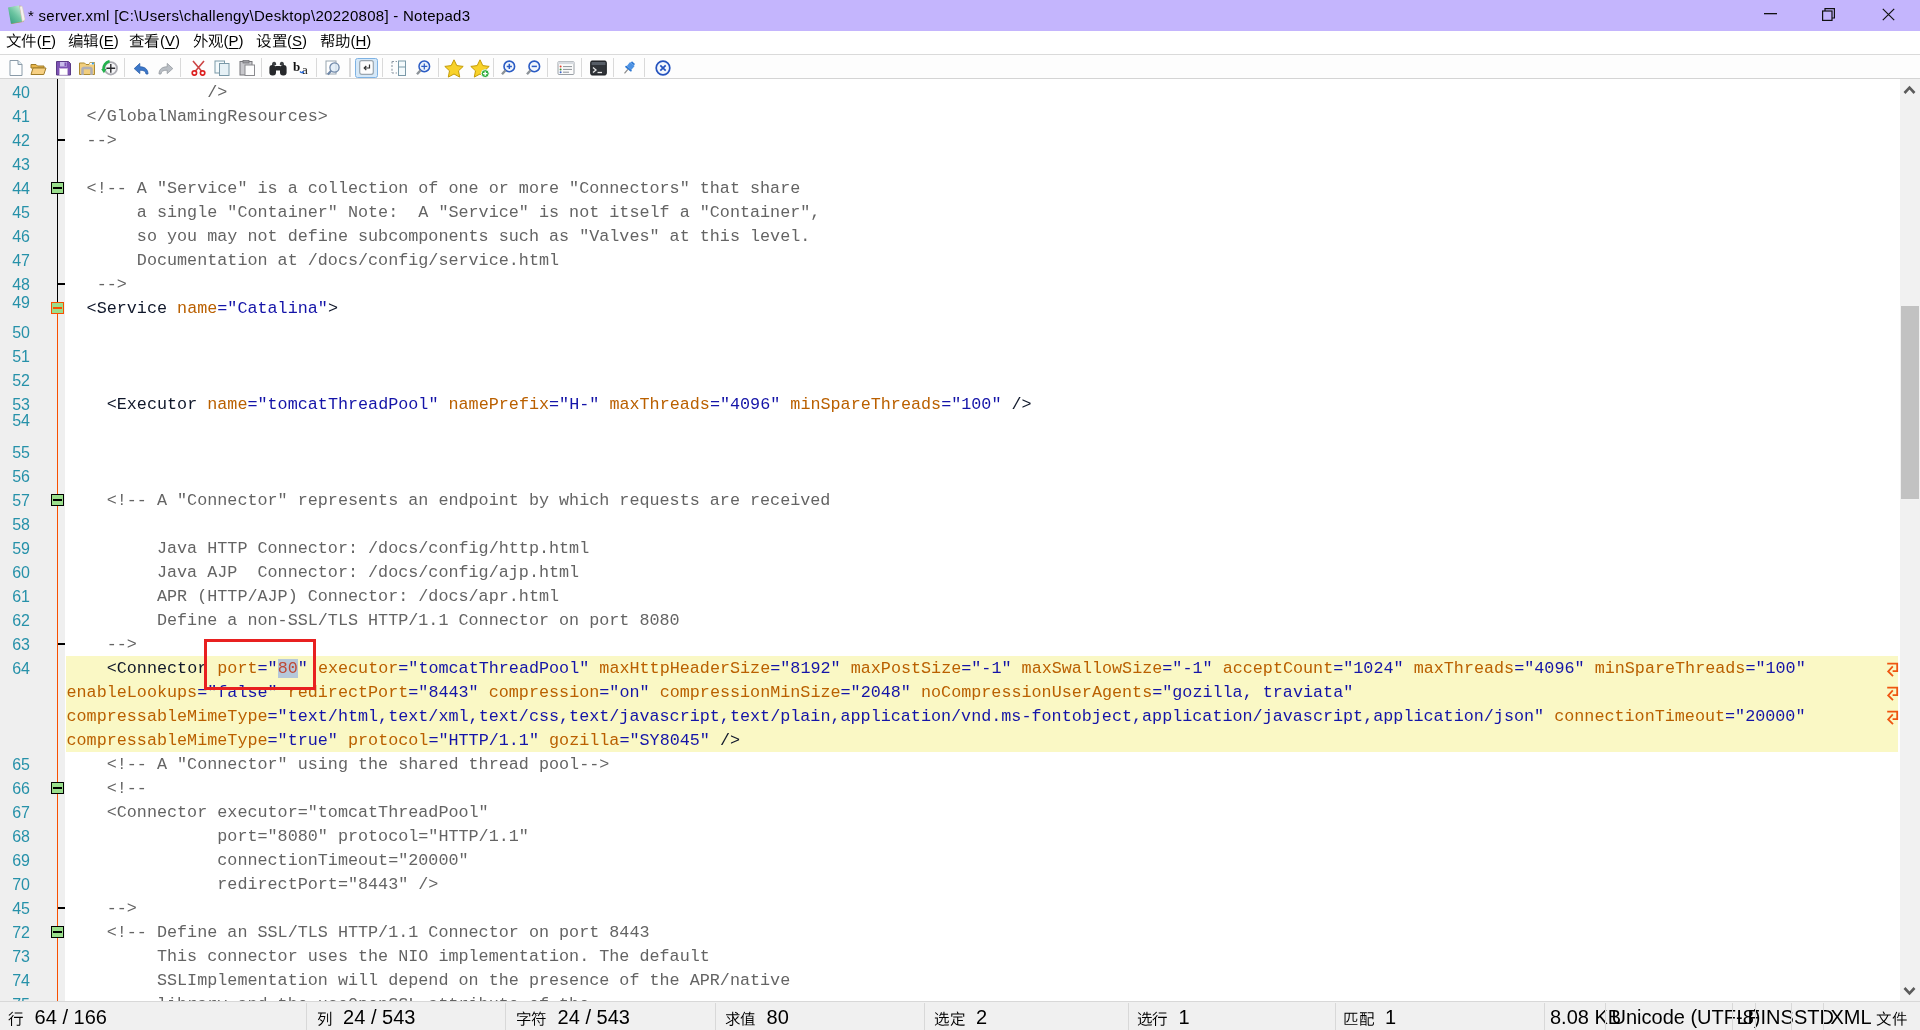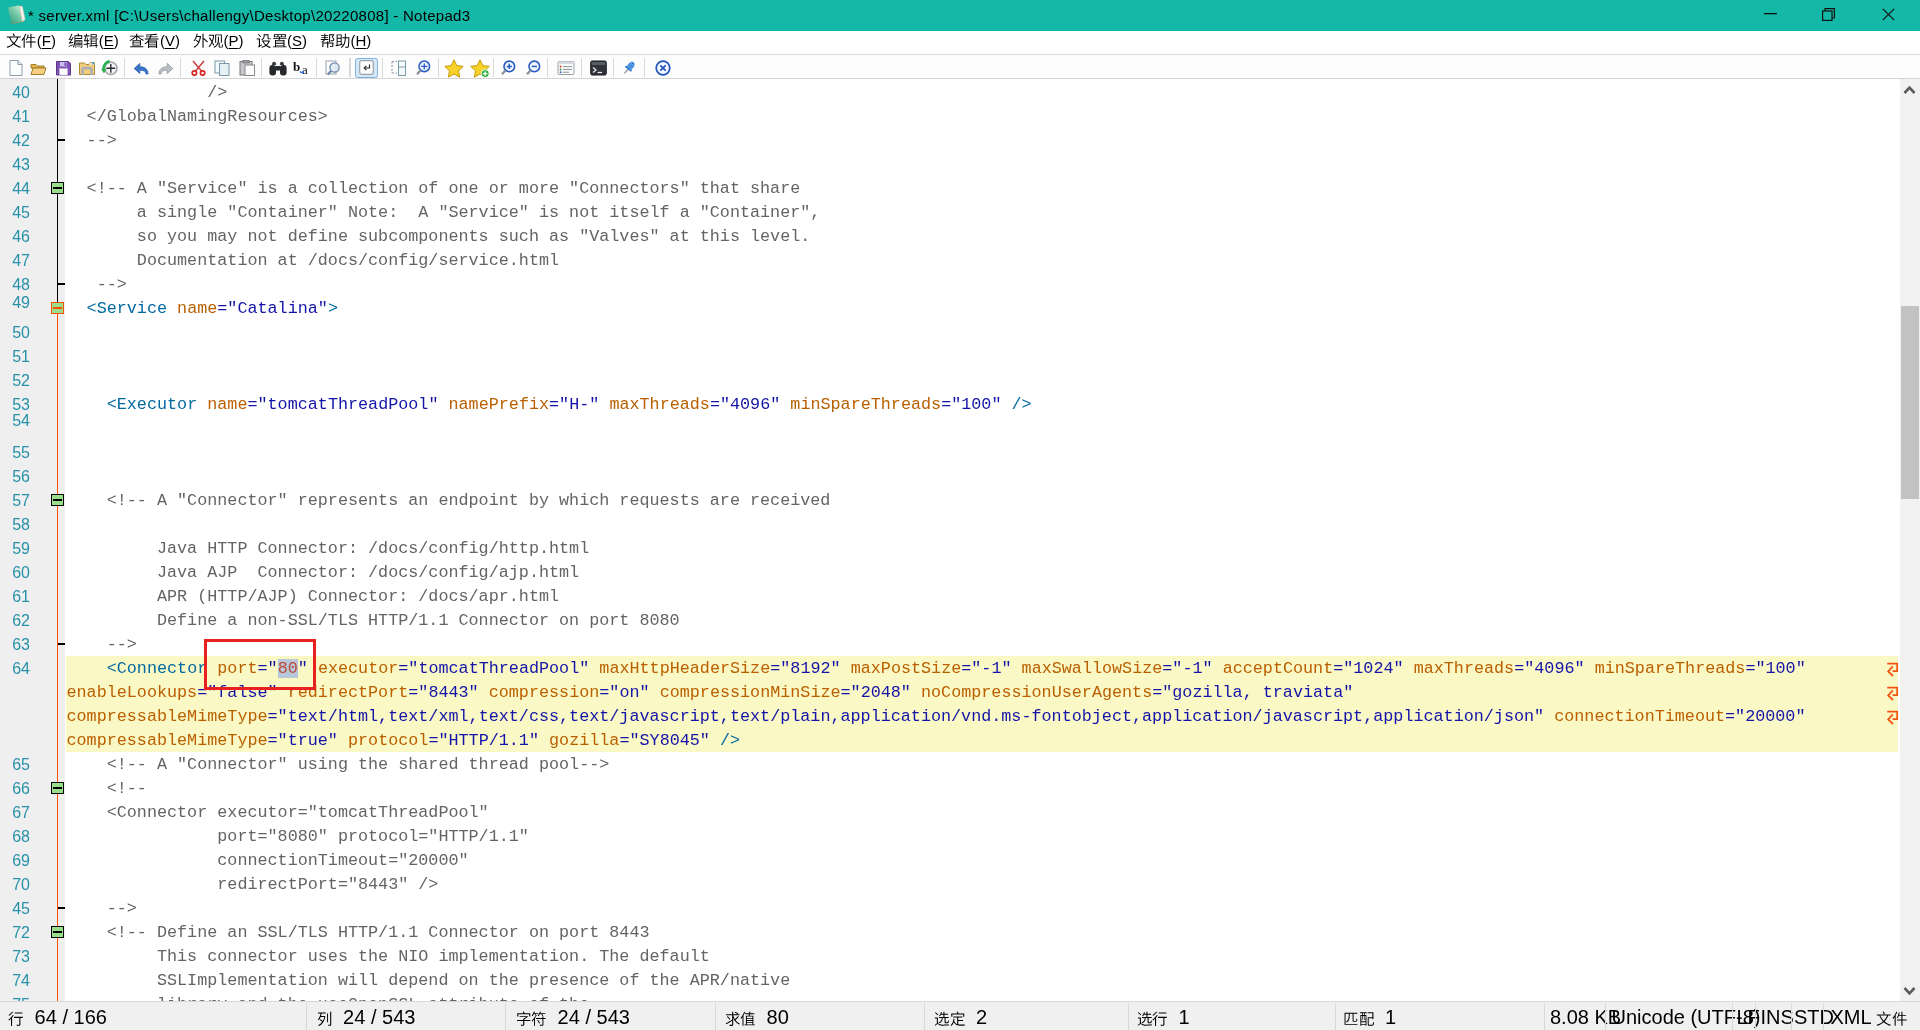--- a/index.html
+++ b/index.html
@@ -7,27 +7,27 @@
 .cj {display:inline-block;vertical-align:-2.5px}
 .u {text-decoration:underline;text-underline-offset:2px}
 .mi {position:absolute;top:-1.8px;height:23px;line-height:23px;font-size:15px;color:#000}
 .mi .cj {vertical-align:-2.4px}
 #menubar {position:absolute;left:0;top:31px;width:100%;height:23px;background:#FFF}
 #toolbar {position:absolute;left:0;top:54px;width:100%;height:25.3px;background:#FDFDFD;border-top:1px solid #DADADA;border-bottom:1.3px solid #D4D4D4;box-sizing:border-box}
 .tbi {position:absolute;z-index:5}
 #edwrap {position:absolute;left:0;top:79.3px;width:100%;height:922.0px;background:#FFF;overflow:hidden}
 .row {position:absolute;left:66.5px;height:24px;line-height:26.8px;font-family:"Liberation Mono",monospace;font-size:16.75px;white-space:pre;z-index:3}
 .ln {position:absolute;left:0;width:30px;text-align:right;height:24px;line-height:25.6px;font-size:16px;color:#2691A9;z-index:2}
-.c {color:#646464} .t {color:#0369a1} .a {color:#BA6000} .s {color:#1414A8} .p {color:#3A3A3A}
+.c {color:#646464} .t {color:#0f172a} .a {color:#BA6000} .s {color:#1414A8} .p {color:#3A3A3A}
 .sel {background:#B6C8DA;color:#BE4936}
 #statusbar {position:absolute;left:0;top:1001.3px;width:100%;height:28.700000000000045px;background:#F0F0F0;border-top:1px solid #D8D8D8;box-sizing:border-box}
 .sc {position:absolute;top:6.2px;height:18px;line-height:18px;font-size:20px;color:#000;white-space:pre}
 .sc .cj {vertical-align:-2.4px}
 .ssep {position:absolute;top:1px;width:1px;height:27px;background:#D8D8D8}
-#titlebar {position:absolute;left:0;top:0;width:100%;height:31px;background:#14b8a6}
+#titlebar {position:absolute;left:0;top:0;width:100%;height:31px;background:#c4b5fd}
 #title {position:absolute;left:28px;top:0;height:31px;line-height:31px;font-size:15px;letter-spacing:.28px;color:#000}
 </style></head><body>
 <svg width="0" height="0" style="position:absolute">
     <defs>
       <path id="g6587" d="M6.8 0.9C7.3 1.7 7.8 2.8 8 3.4L9.2 3C9 2.4 8.4 1.3 7.9 0.6ZM0.8 3.5V4.6H3.3C4.3 7 5.6 9.2 7.2 10.9C5.5 12.4 3.3 13.5 0.6 14.3C0.8 14.5 1.2 15 1.3 15.3C4 14.4 6.2 13.2 8 11.6C9.9 13.3 12.1 14.5 14.7 15.2C14.9 14.9 15.2 14.5 15.4 14.2C12.9 13.6 10.7 12.4 8.9 10.9C10.5 9.2 11.8 7.1 12.7 4.6H15.2V3.5ZM8 10.1C6.5 8.6 5.3 6.7 4.4 4.6H11.5C10.7 6.8 9.5 8.6 8 10.1Z"></path>
       <path id="g4EF6" d="M5.1 8.7V9.7H9.7V15.3H10.8V9.7H15.2V8.7H10.8V5H14.5V4H10.8V0.9H9.7V4H7.4C7.6 3.2 7.8 2.4 8 1.7L6.9 1.5C6.6 3.6 5.9 5.6 5 7C5.2 7.1 5.7 7.4 5.9 7.5C6.3 6.8 6.7 6 7.1 5H9.7V8.7ZM4.4 0.7C3.5 3.2 2.1 5.6 0.5 7.2C0.8 7.4 1.1 8 1.2 8.2C1.7 7.6 2.2 7 2.7 6.2V15.3H3.8V4.5C4.4 3.4 4.9 2.2 5.4 1Z"></path>
       <path id="g7F16" d="M0.7 13.3 0.9 14.3C2.2 13.7 3.9 13.1 5.5 12.4L5.3 11.5C3.6 12.2 1.9 12.9 0.7 13.3ZM1 7.3C1.2 7.2 1.6 7.1 3.4 6.8C2.8 7.9 2.1 8.8 1.9 9.1C1.4 9.7 1.1 10.1 0.8 10.2C0.9 10.4 1 10.9 1.1 11.1C1.4 10.9 1.9 10.8 5.4 10C5.4 9.8 5.3 9.4 5.3 9.1L2.5 9.7C3.7 8.2 4.8 6.3 5.8 4.5L4.9 4C4.6 4.7 4.3 5.3 4 5.9L2.1 6.1C3 4.7 3.9 2.8 4.6 1L3.5 0.7C2.9 2.6 1.8 4.7 1.5 5.3C1.2 5.8 0.9 6.2 0.6 6.3C0.8 6.6 0.9 7.1 1 7.3ZM10 8.4V10.9H8.5V8.4ZM10.7 8.4H12V10.9H10.7ZM7.7 7.5V15.2H8.5V11.8H10V14.8H10.7V11.8H12V14.8H12.7V11.8H14V14.2C14 14.4 13.9 14.4 13.8 14.4C13.7 14.4 13.4 14.4 13 14.4C13.1 14.6 13.2 15 13.3 15.2C13.9 15.2 14.2 15.2 14.5 15.1C14.8 14.9 14.8 14.7 14.8 14.3V7.5L14 7.5ZM12.7 8.4H14V10.9H12.7ZM9.7 0.9C10 1.3 10.3 1.9 10.4 2.4H6.7V5.9C6.7 8.3 6.5 11.9 5.1 14.4C5.3 14.6 5.7 14.9 5.9 15.1C7.4 12.4 7.6 8.7 7.6 6.1H14.7V2.4H11.6C11.4 1.9 11.1 1.1 10.7 0.6ZM7.6 3.3H13.7V5.2H7.6Z"></path>
       <path id="g8F91" d="M8.8 2H13.2V3.7H8.8ZM7.8 1.2V4.6H14.2V1.2ZM1.3 8.7C1.5 8.6 1.9 8.5 2.5 8.5H4V10.9C2.7 11.1 1.6 11.3 0.7 11.5L0.9 12.5L4 11.9V15.3H4.9V11.7L6.8 11.3L6.8 10.4L4.9 10.7V8.5H6.5V7.5H4.9V5H4V7.5H2.3C2.8 6.4 3.2 5 3.6 3.6H6.6V2.6H3.9C4 2 4.1 1.5 4.2 0.9L3.2 0.7C3.1 1.3 3 2 2.8 2.6H0.8V3.6H2.6C2.3 4.9 1.9 6 1.7 6.4C1.5 7.2 1.2 7.7 1 7.7C1.1 8 1.3 8.5 1.3 8.7ZM13.2 6.5V7.9H8.9V6.5ZM6.4 12.9 6.6 13.9 13.2 13.4V15.3H14.1V13.3L15.3 13.2L15.3 12.3L14.1 12.4V6.5H15.2V5.6H6.8V6.5H7.9V12.8ZM13.2 8.8V10.3H8.9V8.8ZM13.2 11.1V12.5L8.9 12.8V11.1Z"></path>
       <path id="g67E5" d="M4.6 10.6H11.3V12H4.6ZM4.6 8.4H11.3V9.8H4.6ZM3.6 7.6V12.8H12.4V7.6ZM1.2 13.8V14.8H14.8V13.8ZM7.4 0.7V2.8H0.9V3.7H6.2C4.8 5.2 2.6 6.7 0.6 7.4C0.8 7.6 1.2 8 1.3 8.2C3.5 7.4 6 5.6 7.4 3.7V7.1H8.5V3.7C10 5.6 12.4 7.3 14.7 8.1C14.8 7.8 15.2 7.4 15.4 7.2C13.3 6.6 11.1 5.2 9.7 3.7H15.1V2.8H8.5V0.7Z"></path>
       <path id="g770B" d="M5.2 10.6H12.4V11.8H5.2ZM5.2 9.8V8.7H12.4V9.8ZM5.2 12.6H12.4V13.8H5.2ZM13.2 0.8C10.7 1.3 5.8 1.6 1.9 1.6C2 1.9 2.1 2.2 2.1 2.5C3.5 2.5 5.1 2.4 6.6 2.4C6.5 2.8 6.4 3.1 6.2 3.5H2.1V4.4H5.9C5.7 4.8 5.5 5.3 5.3 5.7H0.9V6.6H4.8C3.8 8.3 2.4 9.8 0.6 10.9C0.8 11.1 1.1 11.5 1.2 11.7C2.4 11 3.3 10.2 4.2 9.3V15.4H5.2V14.7H12.4V15.4H13.5V7.8H5.3C5.6 7.4 5.8 7 6 6.6H15.1V5.7H6.5C6.7 5.3 6.9 4.8 7.1 4.4H14.1V3.5H7.4C7.5 3.1 7.7 2.7 7.8 2.3C10.1 2.1 12.3 1.9 13.9 1.6Z"></path>

